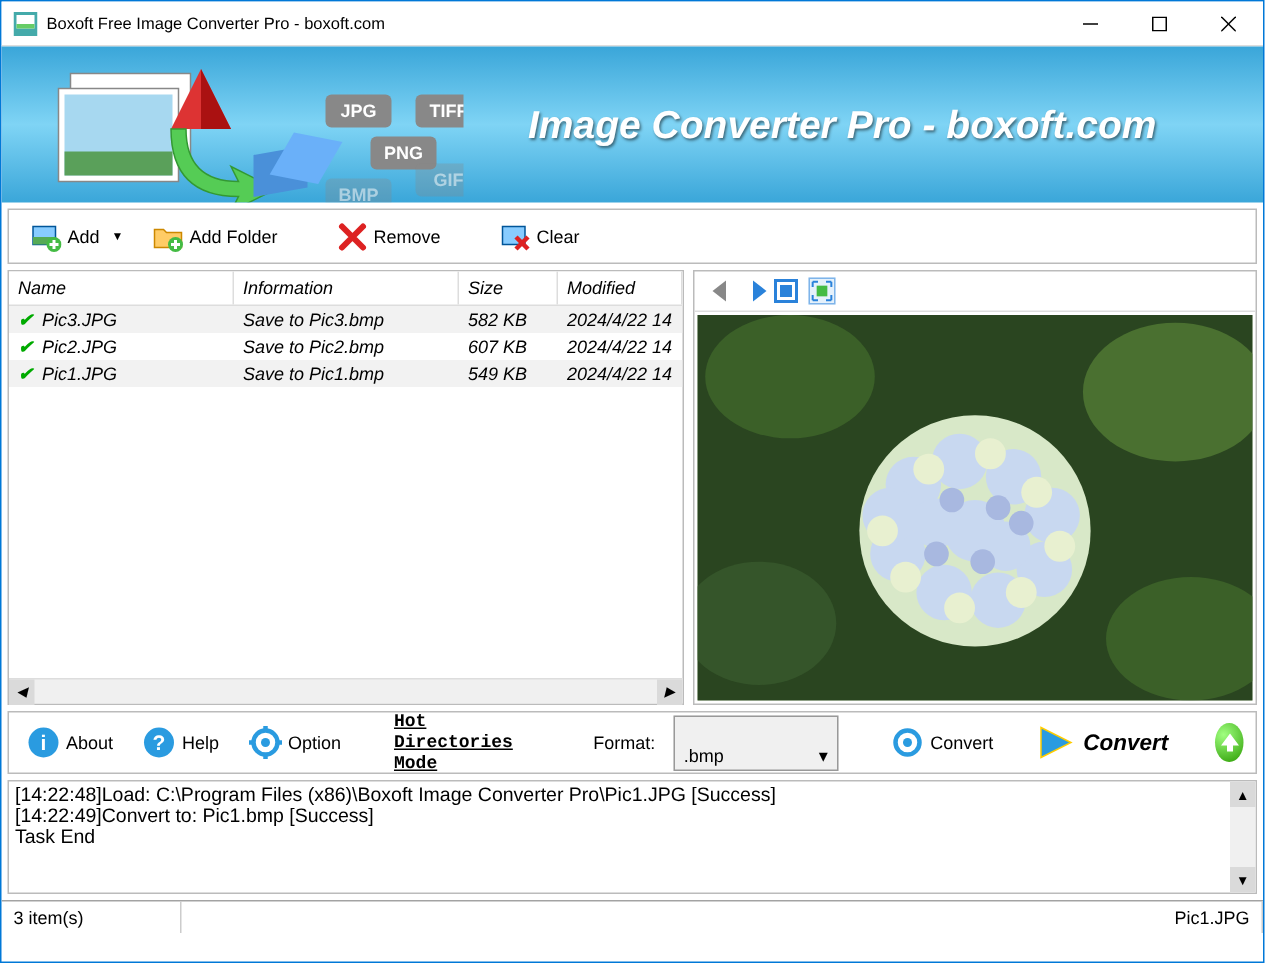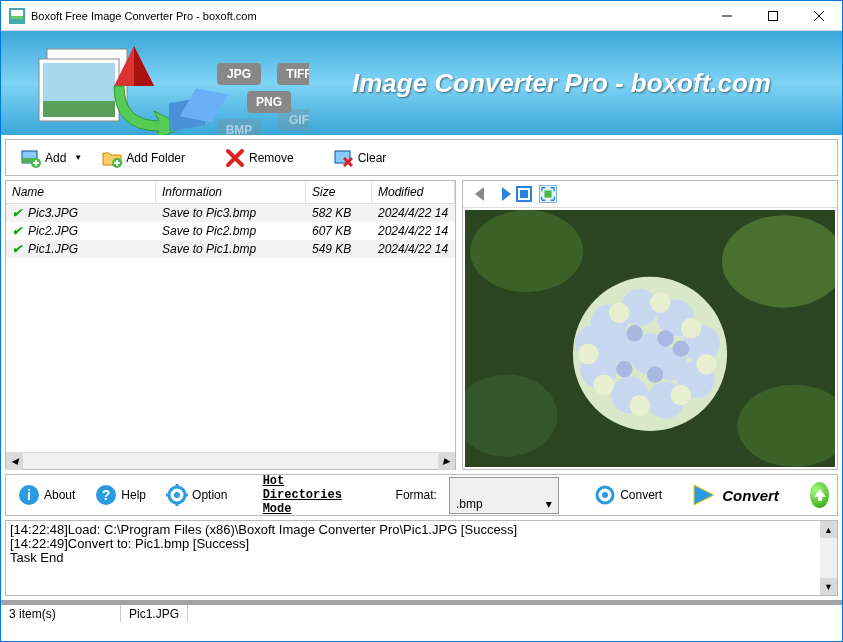--- a/index.html
+++ b/index.html
@@ -48,21 +48,21 @@
 .bottom-bar .label-bold { font-weight: bold; text-decoration: underline; font-family: Liberation Mono, monospace; }
 .format-select { border: 1px solid #999; padding: 19px 24px 2px 6px; background: #f0f0f0; cursor: pointer; position: relative; min-width: 110px; }
 .format-select::after { content: "▾"; position: absolute; right: 6px; }
 .convert-btn { display: flex; align-items: center; gap: 6px; font-weight: bold; font-style: italic; font-size: 15px; cursor: pointer; }
 .up-btn { width: 26px; height: 26px; border-radius: 50%; background: radial-gradient(circle at 30% 30%, #a0ff80, #2a9b00); display: flex; align-items: center; justify-content: center; color: #fff; cursor: pointer; }
 .log-area { margin: 0 4px 4px; border: 1px solid #bbb; height: 76px; display: flex; }
 .log-text { flex: 1; padding: 2px 4px; font-size: 13px; line-height: 14px; white-space: pre-wrap; overflow: hidden; }
 .log-vscroll { width: 17px; background: #f0f0f0; display: flex; flex-direction: column; }
 .log-vscroll .arrow { height: 17px; background: #dadada; display: flex; align-items: center; justify-content: center; font-size: 9px; cursor: pointer; }
 .log-vscroll .track { flex: 1; }
-.statusbar { height: 22px; border-top: 5px solid #a3a3a3; display: flex; align-items: center; }
+.statusbar { height: 22px; border-top: 1px solid #a3a3a3; display: flex; align-items: center; justify-content: space-between; }
 .statusbar .cell { padding: 0 8px; border-right: 1px solid #ccc; height: 100%; display: flex; align-items: center; }
 .statusbar .cell:first-child { width: 120px; }
 svg { display: block; }
 </style>
 </head>
 <body>
 
 <div class="titlebar">
   <span class="app-icon">
     <svg viewBox="0 0 16 16">

